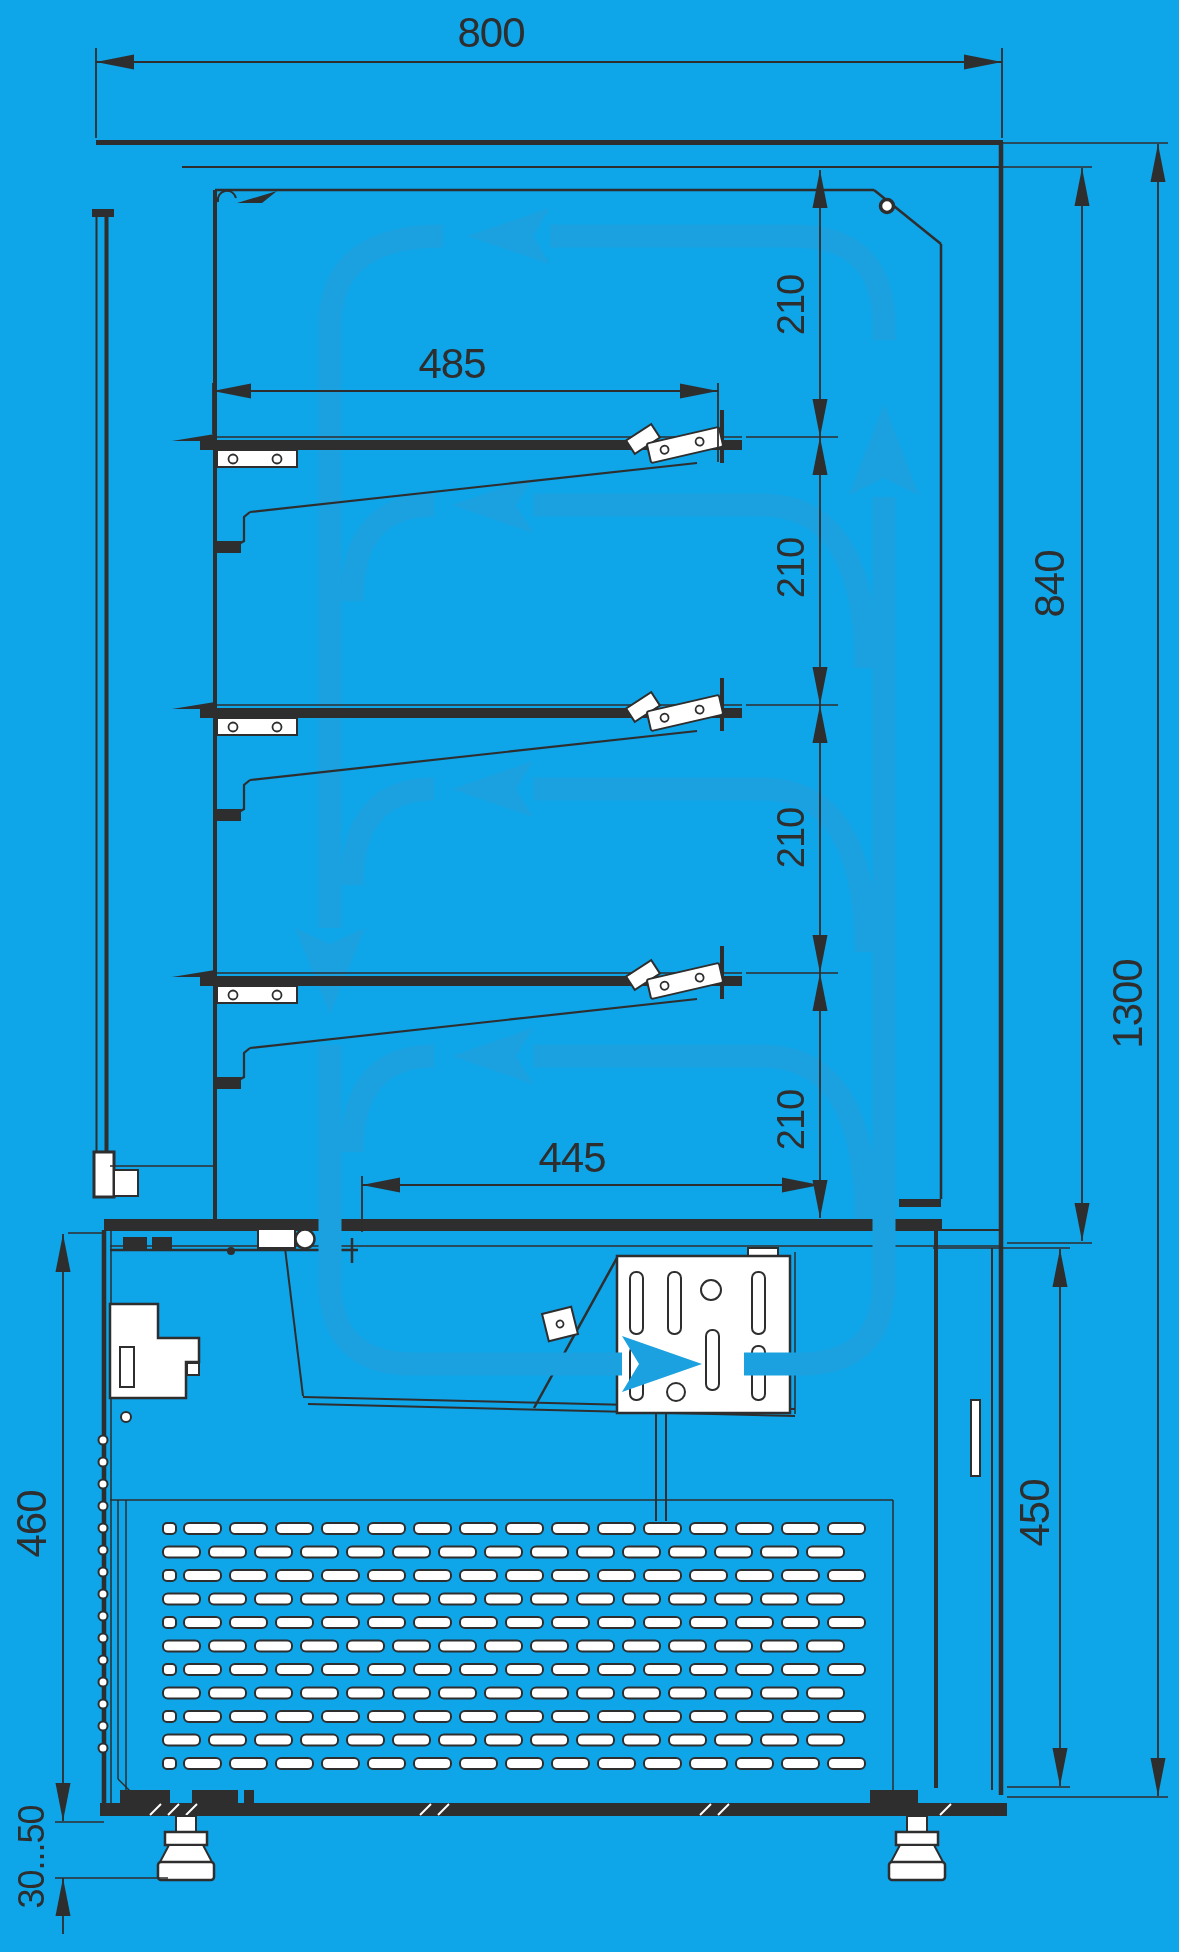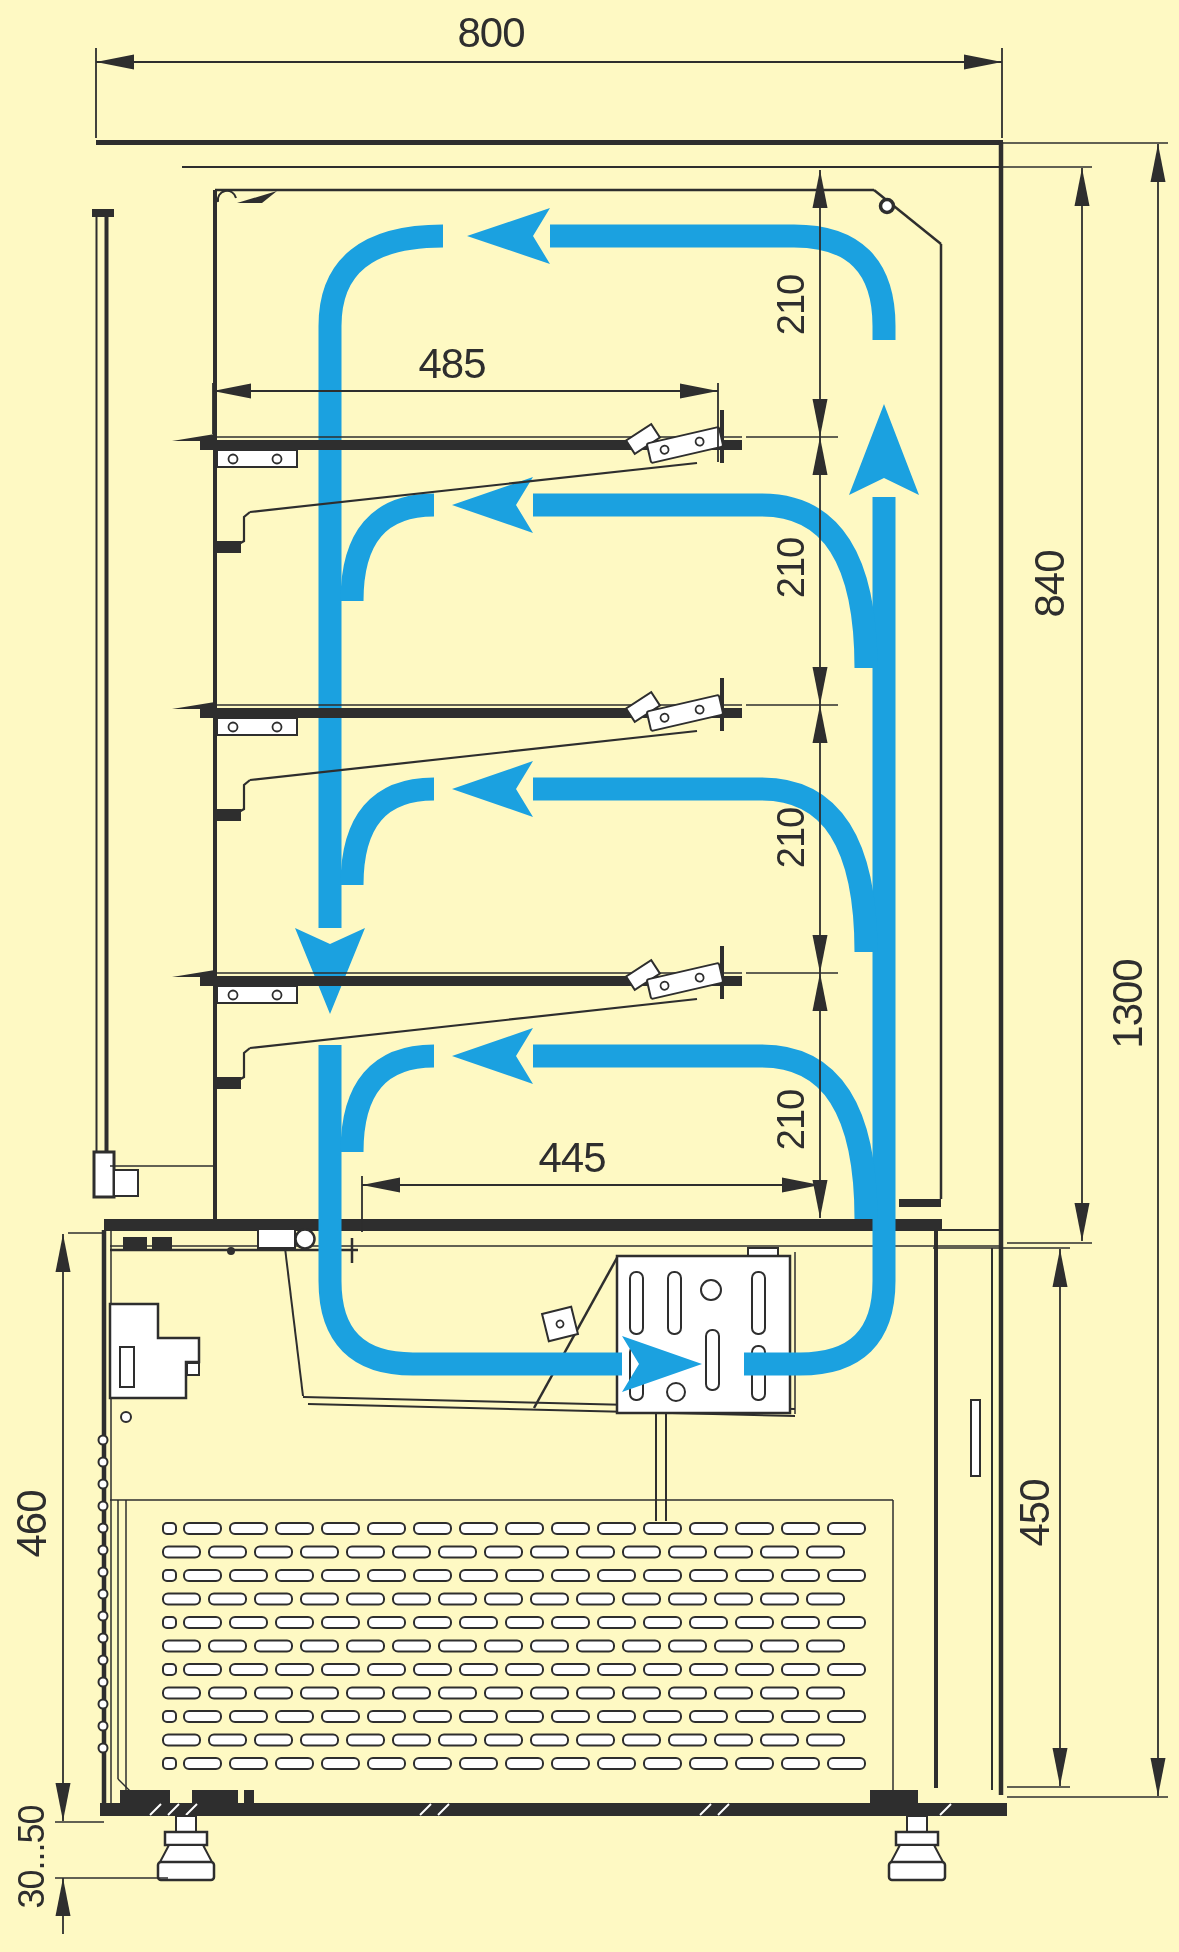--- a/index.html
+++ b/index.html
@@ -1,17 +1,17 @@
 <!DOCTYPE html>
 <html style="--line: #2E2E2E; --flow: #1BA1E0;"><head>
 <meta charset="utf-8">
 <style>
   :root { --line:#2E2E2E; --flow:#1BA1E0; }
   html,body { margin:0; padding:0; background:#fff; }
-  .canvas { position:relative; width:1179px; height:1952px; background:#fef9c3;
+  .canvas { position:relative; width:1179px; height:1952px; background:#0ea5e9;
             font-family:"Liberation Sans", sans-serif; }
   svg { display:block; }
   .k   { stroke:var(--line); fill:none; }
   .kf  { fill:var(--line); stroke:none; }
   .kw  { stroke:var(--line); fill:#fff; }
   .flow  { stroke:var(--flow); fill:none; stroke-width:23; }
   .flowf { fill:var(--flow); stroke:none; }
   .dim { fill:var(--line); font-family:"Liberation Sans", sans-serif;
          font-size:42px; letter-spacing:-1px; }
   .dim.small { font-size:38px; }

